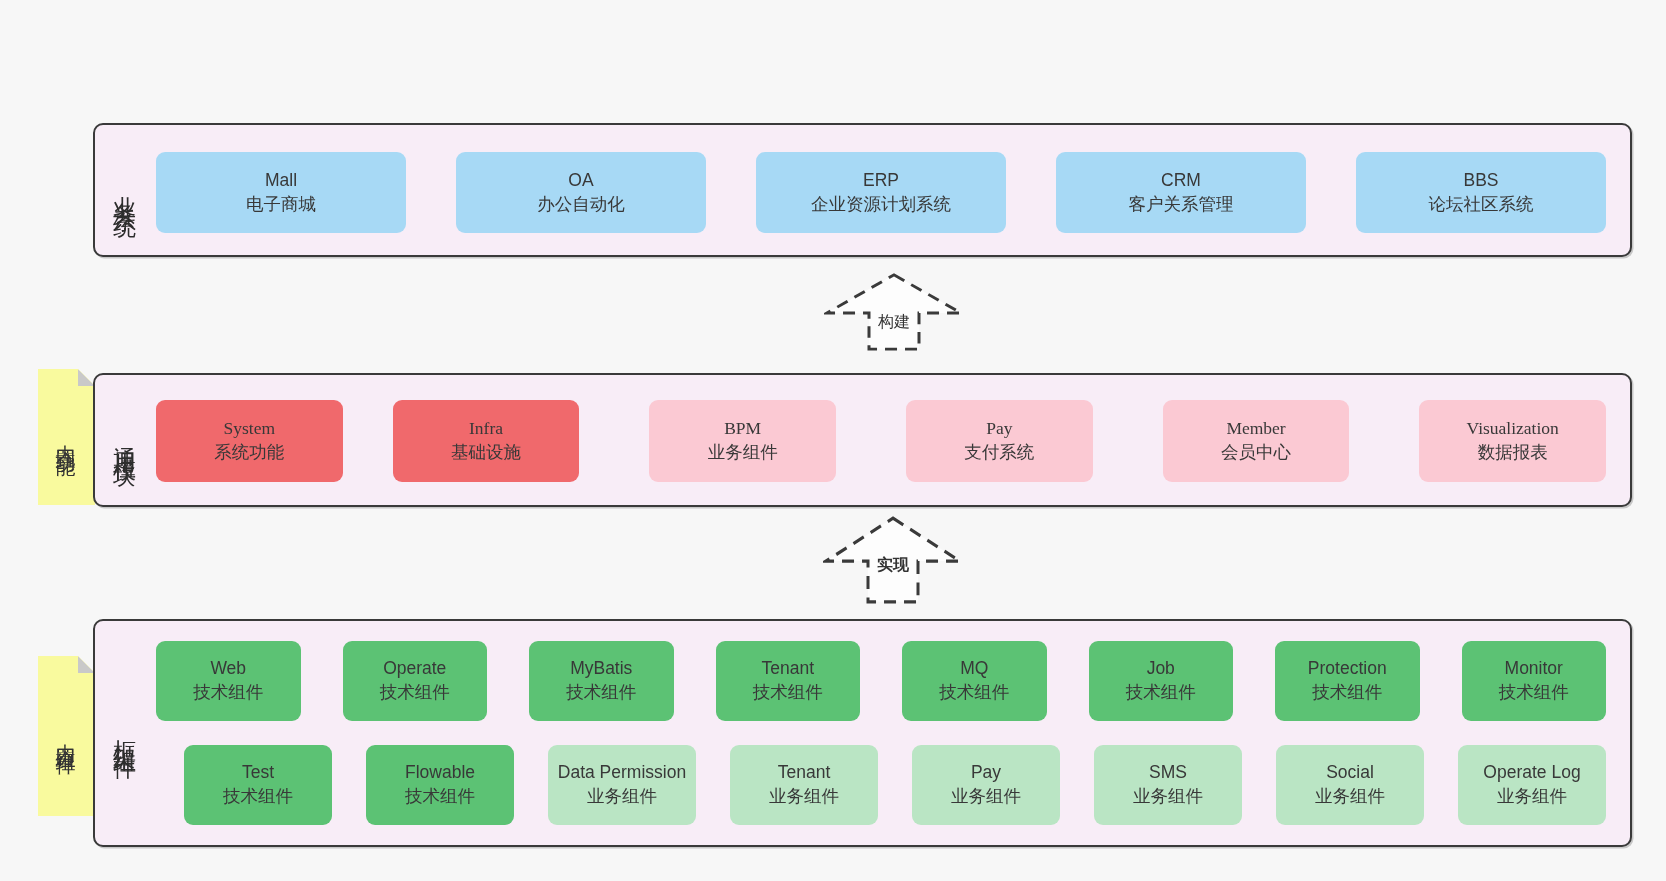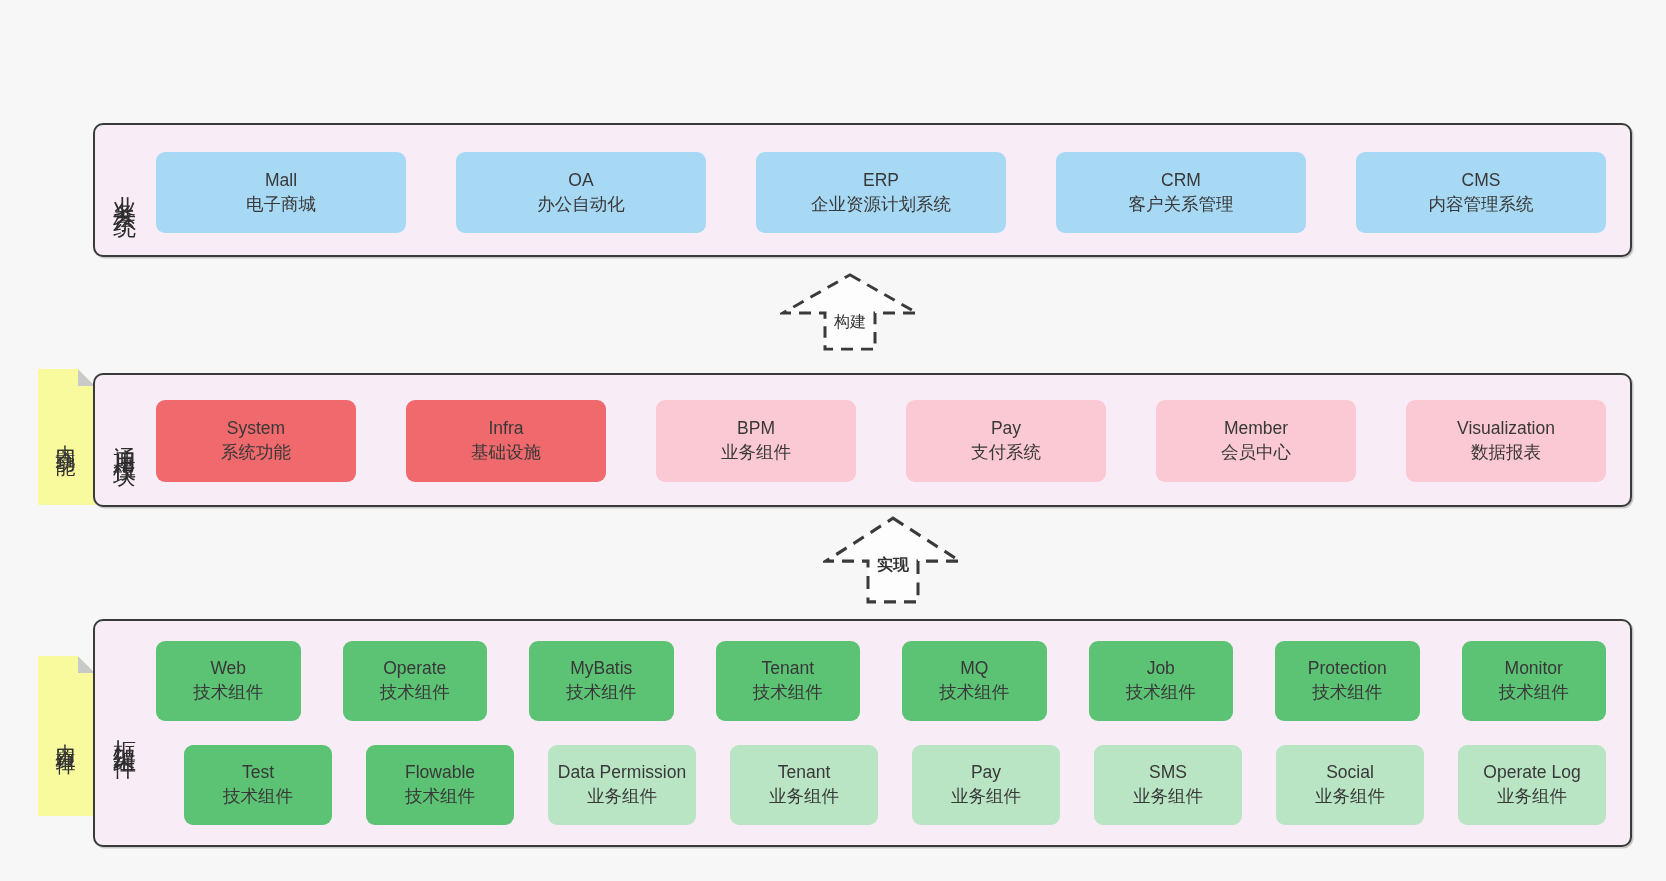--- a/index.html
+++ b/index.html
@@ -37,39 +37,39 @@
   }
 
   
   .row {
     position: absolute;
     left: 61px; right: 24px;
     display: flex;
     gap: 50px;
   }
   #section-business .row   { top: 27px; height: 81px; }
-  #section-modules .row    { top: 25px; height: 82px; }
+  #section-modules .row    { top: 25px; height: 82px; font-family: Liberation Serif, serif; }
   #section-components .row-1 { top: 20px;  height: 80px; gap: 42px; }
   #section-components .row-2 { top: 124px; height: 80px; gap: 34px; margin-left: 28px; }
 
   .box {
     flex: 1 1 0;
     border-radius: 9px;
     display: flex;
     flex-direction: column;
     align-items: center;
     justify-content: center;
     text-align: center;
     color: #383838;
     line-height: 1.35;
   }
   .box div { font-size: 17.5px; }
   .blue        { background: var(--blue,        #a7d9f5); }
   .red         { background: var(--red,         #f0696c); }
-  .pink        { background: var(--pink,        #fbc9d3); }
+  .pink        { background: var(--pink,        #fbc9d3); margin-left: 20px; }
   .green-dark  { background: var(--green-dark,  #5cc274); }
   .green-light { background: var(--green-light, #bae5c4); }
 
   
   .note {
     position: absolute;
     left: 38px; width: 57px;
     background: var(--note-yellow, #f9fa9e);
     display: flex; align-items: center; justify-content: center;
     clip-path: polygon(0 0, calc(100% - 17px) 0, 100% 17px, 100% 100%, 0 100%);
@@ -87,21 +87,21 @@
     writing-mode: vertical-rl;
     text-orientation: upright;
     font-size: 20px;
     letter-spacing: 4px;
     color: #333;
     white-space: nowrap;
   }
 
   
   .arrow { position: absolute; width: 140px; z-index: 0; }
-  #arrow-build     { left: 780px; top: 272px; height: 80px; }
+  #arrow-build     { left: 824px; top: 272px; height: 80px; }
   #arrow-implement { left: 823px; top: 515px; height: 90px; font-weight: bold; }
   .arrow svg { display: block; width: 100%; height: 100%; }
   .arrow path {
     fill: #fdfdfd;
     stroke: var(--border-color, #3a3a3a);
     stroke-width: 3;
     stroke-dasharray: 12 8;
   }
   .arrow-label {
     position: absolute; left: 50%;
@@ -141,22 +141,22 @@
     </div>
     <div class="box blue">
       <div>ERP</div>
       <div>企业资源计划系统</div>
     </div>
     <div class="box blue">
       <div>CRM</div>
       <div>客户关系管理</div>
     </div>
     <div class="box blue">
-      <div>CMS</div>
-      <div>内容管理系统</div>
+      <div>BBS</div>
+      <div>论坛社区系统</div>
     </div>
   </div>
 </div>
 
 <div class="arrow" id="arrow-build">
   <svg viewBox="0 0 140 84" preserveAspectRatio="none">
     <path d="M70 3 L137 43 L95 43 L95 81 L45 81 L45 43 L3 43 Z"></path>
   </svg>
   <div class="arrow-label">构建</div>
 </div>

